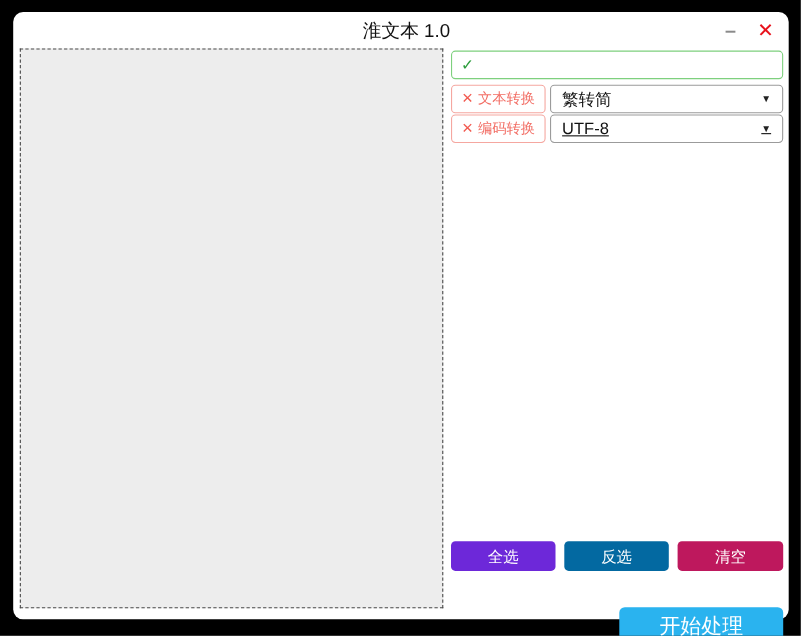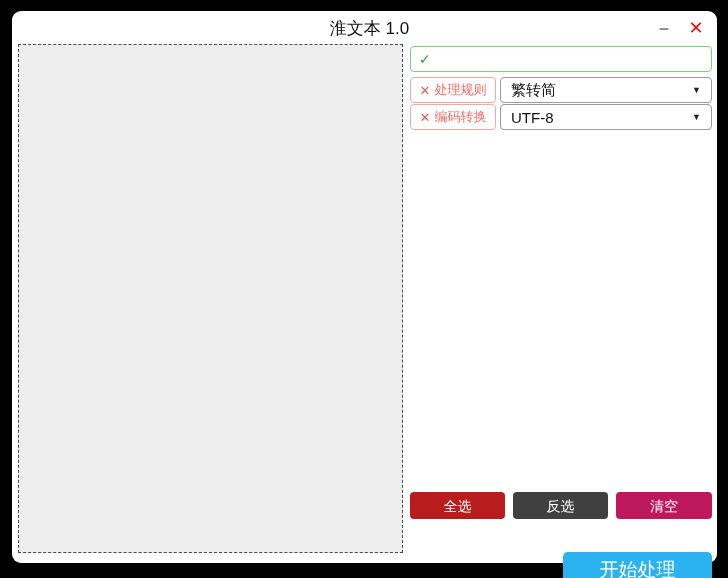--- a/index.html
+++ b/index.html
@@ -52,42 +52,42 @@
   .pill .cross{color:#f25a50;font-weight:bold;font-size:13px;}
   .pill-text{left:398px;top:66px;}
   .pill-enc{left:398px;top:93px;}
   .combo{
     position:absolute;width:212px;height:26px;box-sizing:border-box;left:488px;
     border:1px solid #9b9b9b;border-radius:4px;background:#fff;
     display:flex;align-items:center;padding:0 10px;
     font-size:15px;color:#111;text-align:right;
   }
   .combo-text{top:66px;}
-  .combo-enc{top:93px;}
+  .combo-enc{top:93px;text-decoration:underline;}
   .combo .caret{margin-left:auto;font-size:9px;color:#222;}
   
   .rules-panel{
     position:absolute;left:398px;top:121px;width:302px;height:352px;
     box-sizing:border-box;border:1px solid #c9c9ef;border-radius:6px;
     background:#fff;
   }
   .rules-head{
     display:flex;align-items:center;justify-content:center;gap:6px;
     padding-top:6px;font-size:14px;font-weight:bold;color:#111;
   }
   .plus-icon{color:#259b35;font-weight:bold;font-size:17px;line-height:14px;cursor:default;}
   .brush-icon{width:14px;height:14px;display:inline-block;cursor:default;}
   
   .btn{
     position:absolute;height:27px;border:none;border-radius:4px;
     color:#fff;font-size:14px;text-align:center;line-height:27px;
     font-family:inherit;cursor:default;
   }
-  .btn-all{left:398px;top:481px;width:95px;background:#b91c1c;}
-  .btn-invert{left:501px;top:481px;width:95px;background:#404040;}
+  .btn-all{left:398px;top:481px;width:95px;background:#6d28d9;}
+  .btn-invert{left:501px;top:481px;width:95px;background:#0369a1;}
   .btn-clear{left:604px;top:481px;width:96px;background:#be185d;}
   .btn-start{
     left:551px;top:541px;width:149px;height:33px;
     background:#2ab3ef;font-size:19px;line-height:33px;border-radius:5px;
   }
 </style>
 </head>
 <body>
 
 <div class="window">
@@ -99,21 +99,21 @@
   </div>
 
   <div class="dropzone"></div>
 
   <div class="opt-row chk-row">
     <span class="tick">✓</span>
   </div>
 
   <div class="pill pill-text">
     <span class="cross">✕</span>
-    <span>处理规则</span>
+    <span>文本转换</span>
   </div>
   <div class="combo combo-text">
     <span>繁转简</span>
     <span class="caret">▼</span>
   </div>
 
   <div class="pill pill-enc">
     <span class="cross">✕</span>
     <span>编码转换</span>
   </div>

